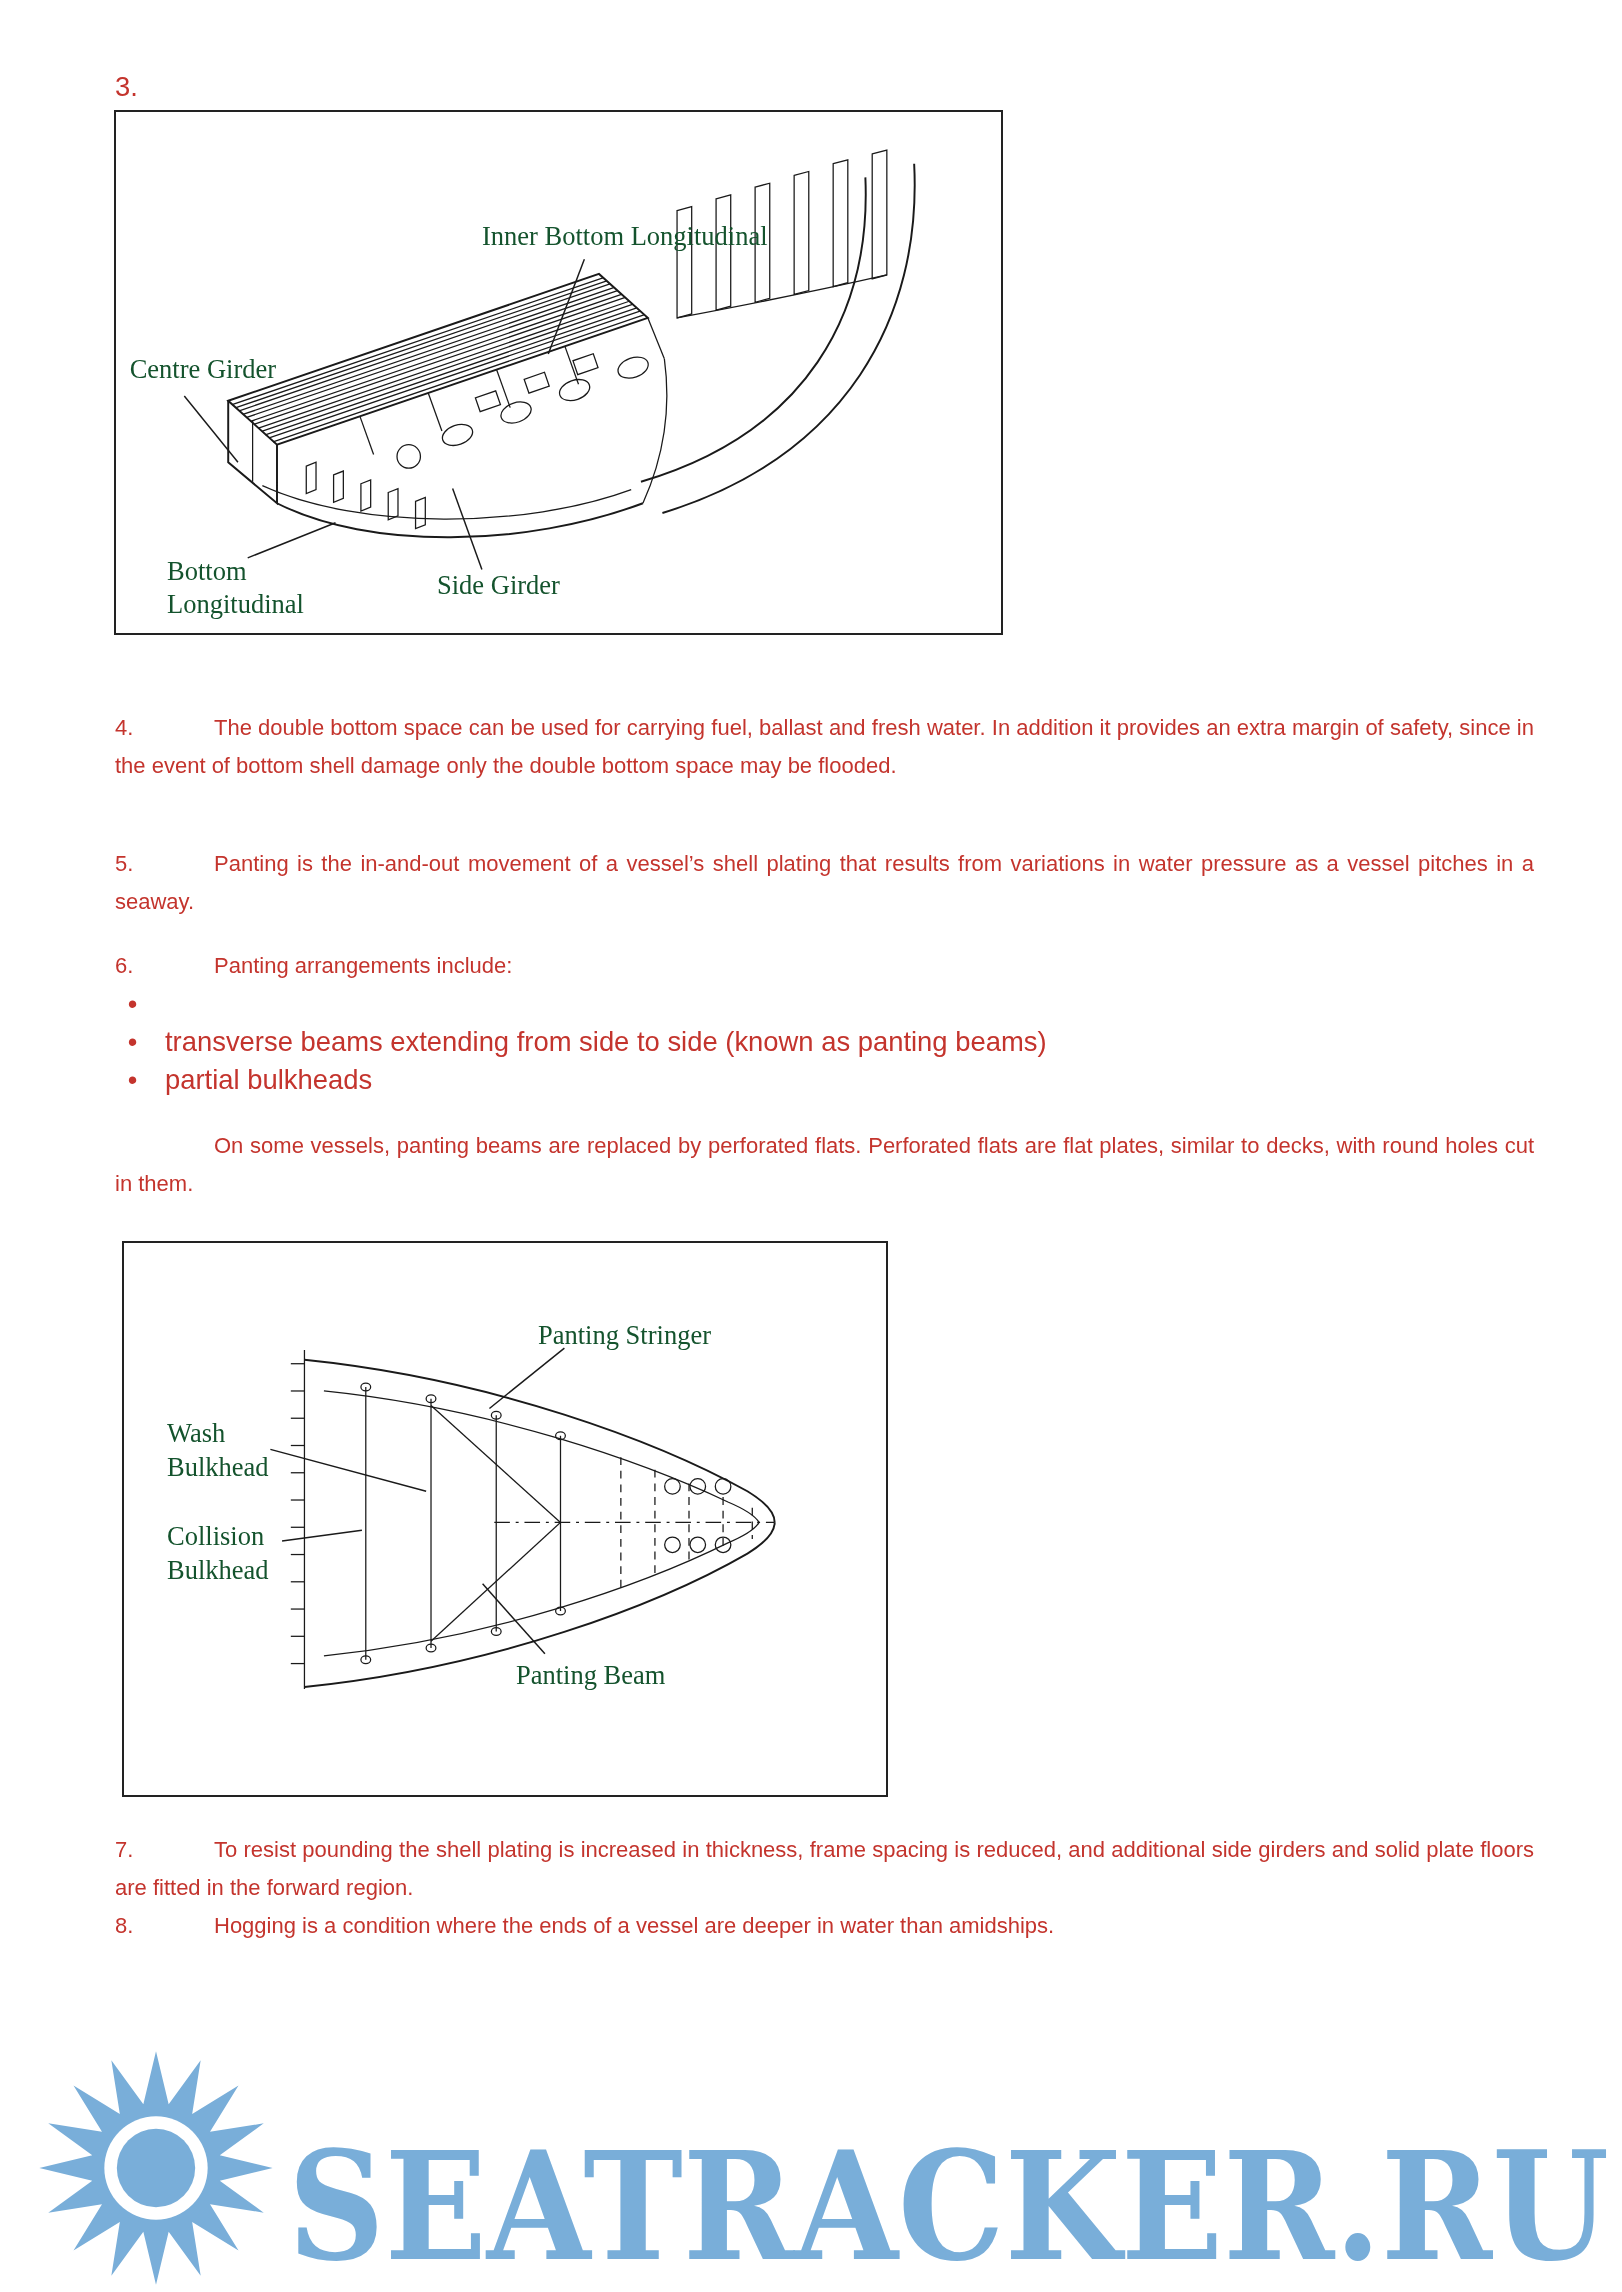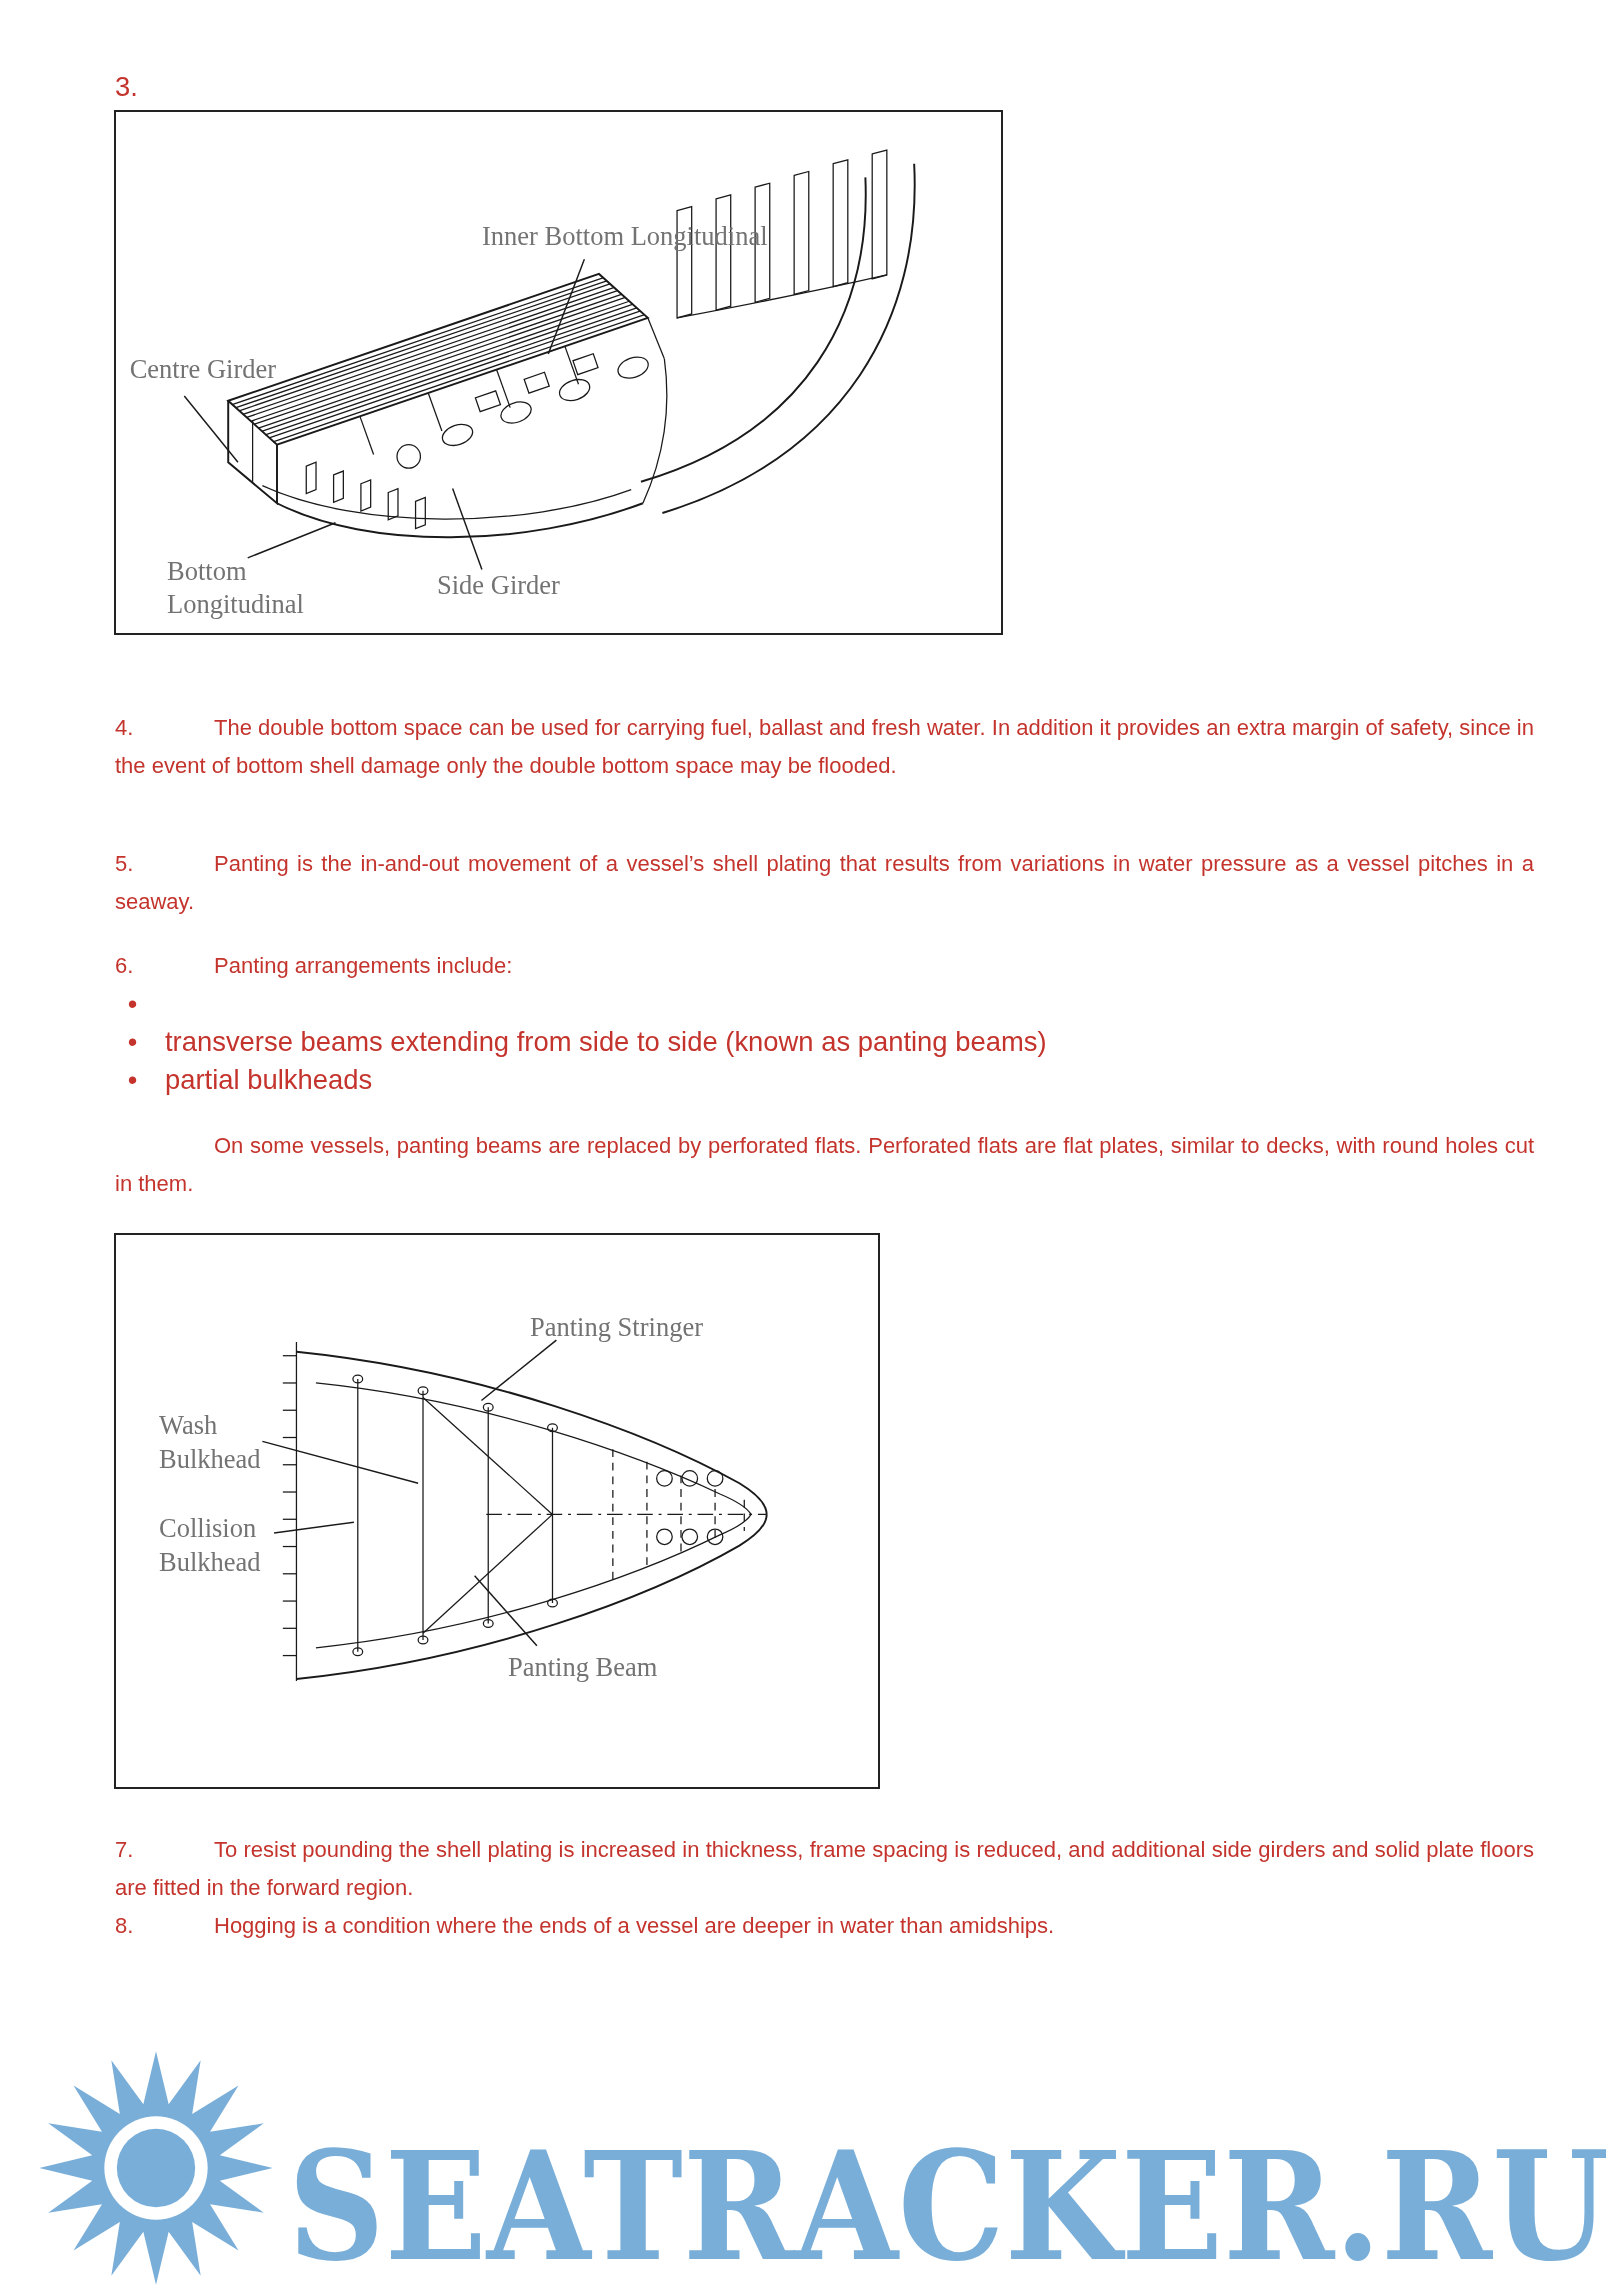--- a/index.html
+++ b/index.html
@@ -21,21 +21,21 @@
   .indent-left { padding-left:99px; }
   .bullets { position:absolute; left:115px; top:985px; width:1419px; }
   .bullet-row { display:flex; font-size:27.4px; line-height:38px; color:var(--red); }
   .bullet-mark { width:50px; padding-left:12.7px; flex:none; }
   .diagram { position:absolute; border:2px solid #222; background:#fff; }
   .d1 { left:114px; top:110px; width:889px; height:525px; }
   .d2 { left:114px; top:1233px; width:766px; height:556px; }
   .diagram svg.draw { position:absolute; left:0; top:0; width:100%; height:100%; }
   .lbl {
     position:absolute; font-family:"Liberation Serif", serif; font-size:26.5px;
-    line-height:33px; color:#737373; white-space:nowrap;
+    line-height:33px; color:#14532d; white-space:nowrap;
   }
   .wm-sun { position:absolute; left:13.7px; top:2043px; width:284px; height:250px; }
   .wm-textbox { position:absolute; left:286px; top:2129px; width:1328px; height:162px; }
   .wm-fill { fill:var(--wm); }
   .wm-textbox text {
     font-family:"DejaVu Serif", serif; font-weight:bold; font-size:152px;
   }
   .ink { stroke:#1a1a1a; fill:none; stroke-width:2; }
   .ink-thin { stroke:#1a1a1a; fill:none; stroke-width:1.3; }
   .leader { stroke:#1a1a1a; fill:none; stroke-width:1.5; }
@@ -147,21 +147,21 @@
       <span>transverse beams extending from side to side (known as panting beams)</span>
     </div>
     <div class="bullet-row">
       <span class="bullet-mark">•</span>
       <span>partial bulkheads</span>
     </div>
   </div>
 
   <p class="body indent-first" style="top:1127px;"><span>On some vessels, panting beams are replaced by perforated flats.  Perforated flats are flat plates, similar to decks, with round holes cut in them.</span></p>
 
-  <figure class="diagram d2" style="margin:0;">
+  <figure class="diagram d2" style="margin:8px;">
     <svg class="draw" viewBox="0 0 782 567">
 
       <g class="ink-thin">
         <line x1="185" y1="110" x2="185" y2="458"></line>
         <line x1="171" y1="124" x2="185" y2="124"></line>
           <line x1="171" y1="152" x2="185" y2="152"></line>
         <line x1="171" y1="180" x2="185" y2="180"></line>
           <line x1="171" y1="208" x2="185" y2="208"></line>
         <line x1="171" y1="236" x2="185" y2="236"></line>
           <line x1="171" y1="264" x2="185" y2="264"></line>

